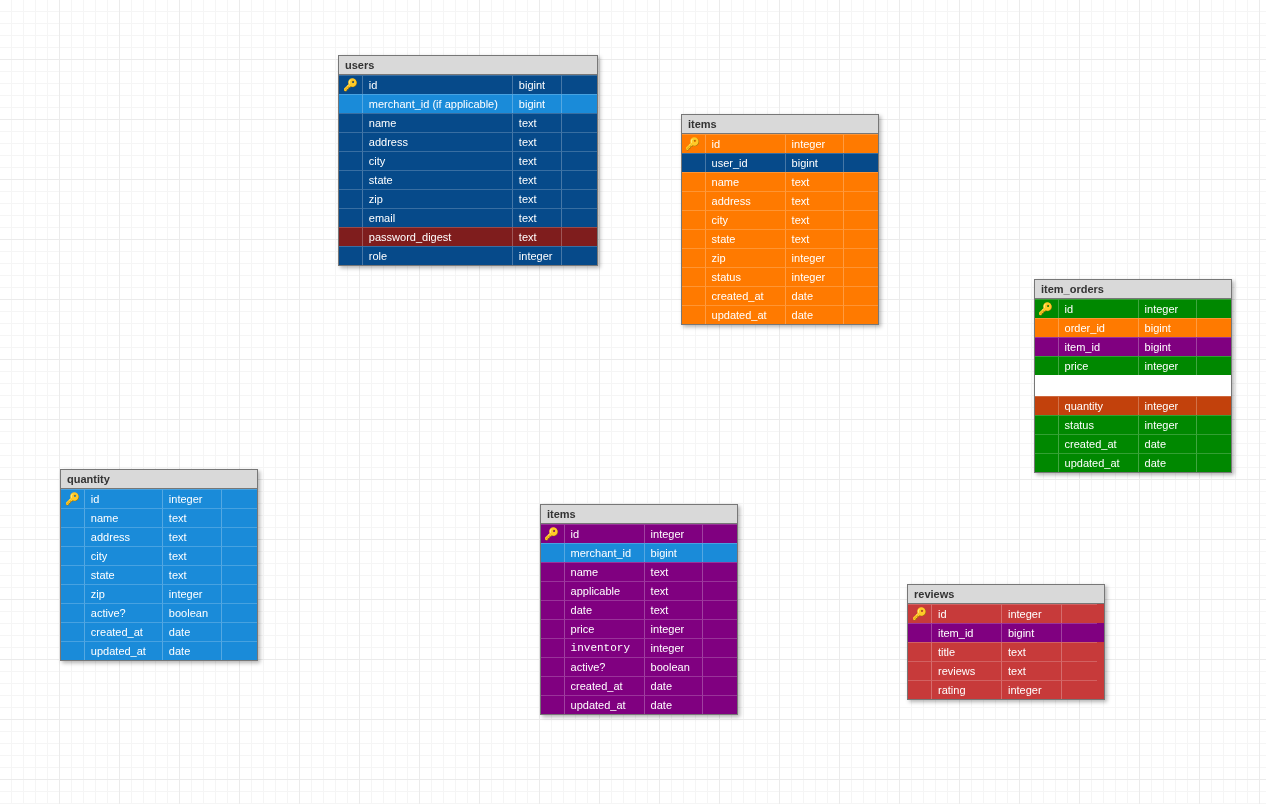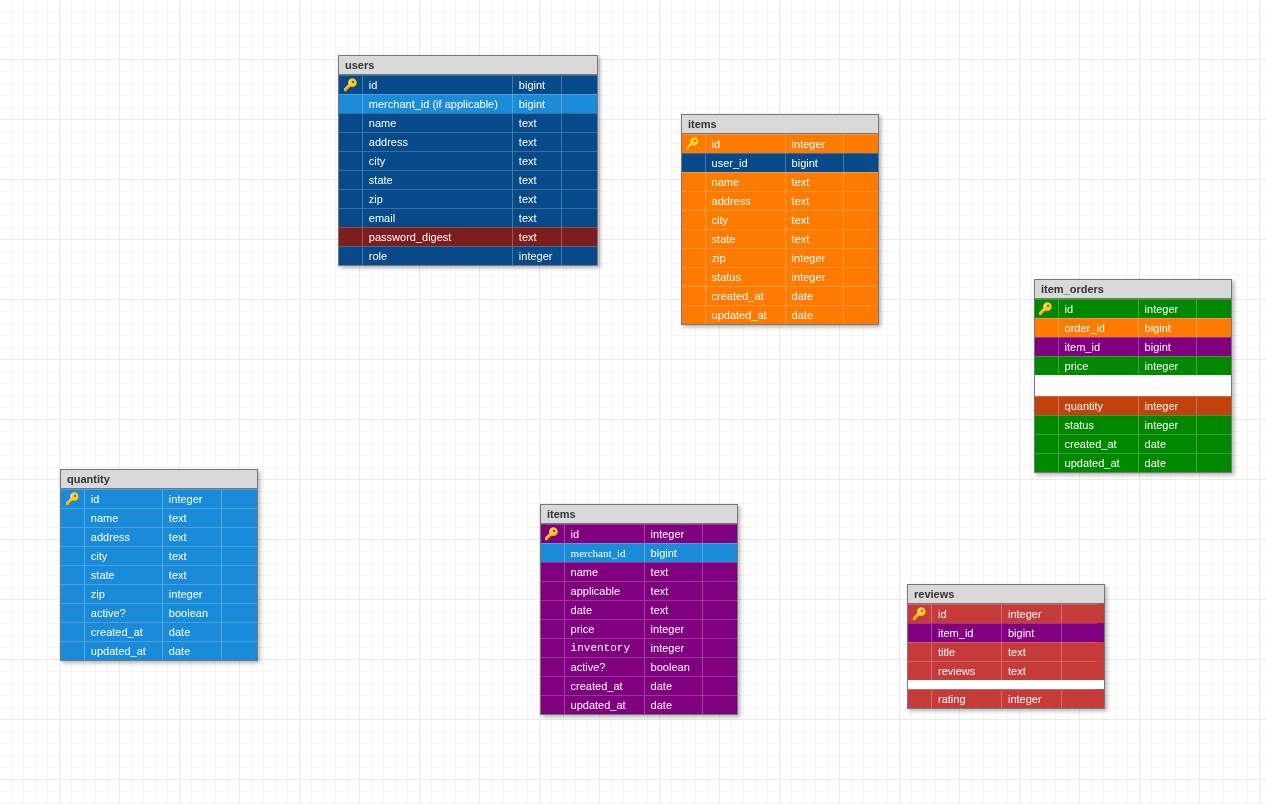--- a/index.html
+++ b/index.html
@@ -240,21 +240,21 @@
         <div class="row" style="background: rgb(128, 0, 128);">
           <div class="c-key">
             <span class="key-icon">🔑</span>
           </div>
           <div class="c-name" style="width: 80px; flex: 0 0 auto;">id</div>
           <div class="c-type" style="width: 60px;">integer</div>
           <div class="c-pad"></div>
         </div>
         <div class="row" style="background: rgb(26, 139, 217);">
           <div class="c-key"></div>
-          <div class="c-name" style="width: 80px; flex: 0 0 auto; font-family: Liberation Serif, serif;">merchant_id</div>
+          <div class="c-name" style="width: 80px; flex: 0 0 auto;">merchant_id</div>
           <div class="c-type" style="width: 60px;">bigint</div>
           <div class="c-pad"></div>
         </div>
         <div class="row" style="background: rgb(128, 0, 128);">
           <div class="c-key"></div>
           <div class="c-name" style="width: 80px; flex: 0 0 auto;">name</div>
           <div class="c-type" style="width: 60px;">text</div>
           <div class="c-pad"></div>
         </div>
         <div class="row" style="background: rgb(128, 0, 128);">
@@ -374,21 +374,21 @@
           <div class="c-name" style="width: 70px; flex: 0 0 auto;">title</div>
           <div class="c-type" style="width: 60px;">text</div>
           <div class="c-pad"></div>
         </div>
         <div class="row" style="background: rgb(199, 58, 58);">
           <div class="c-key"></div>
           <div class="c-name" style="width: 70px; flex: 0 0 auto;">reviews</div>
           <div class="c-type" style="width: 60px;">text</div>
           <div class="c-pad"></div>
         </div>
-        <div class="row" style="background: rgb(199, 58, 58); margin-top: 9px;">
+        <div class="row" style="background: rgb(199, 58, 58);">
           <div class="c-key"></div>
           <div class="c-name" style="width: 70px; flex: 0 0 auto;">rating</div>
           <div class="c-type" style="width: 60px;">integer</div>
           <div class="c-pad"></div>
         </div>
       </div>
     </div>
 </div>
 
 </body></html>

